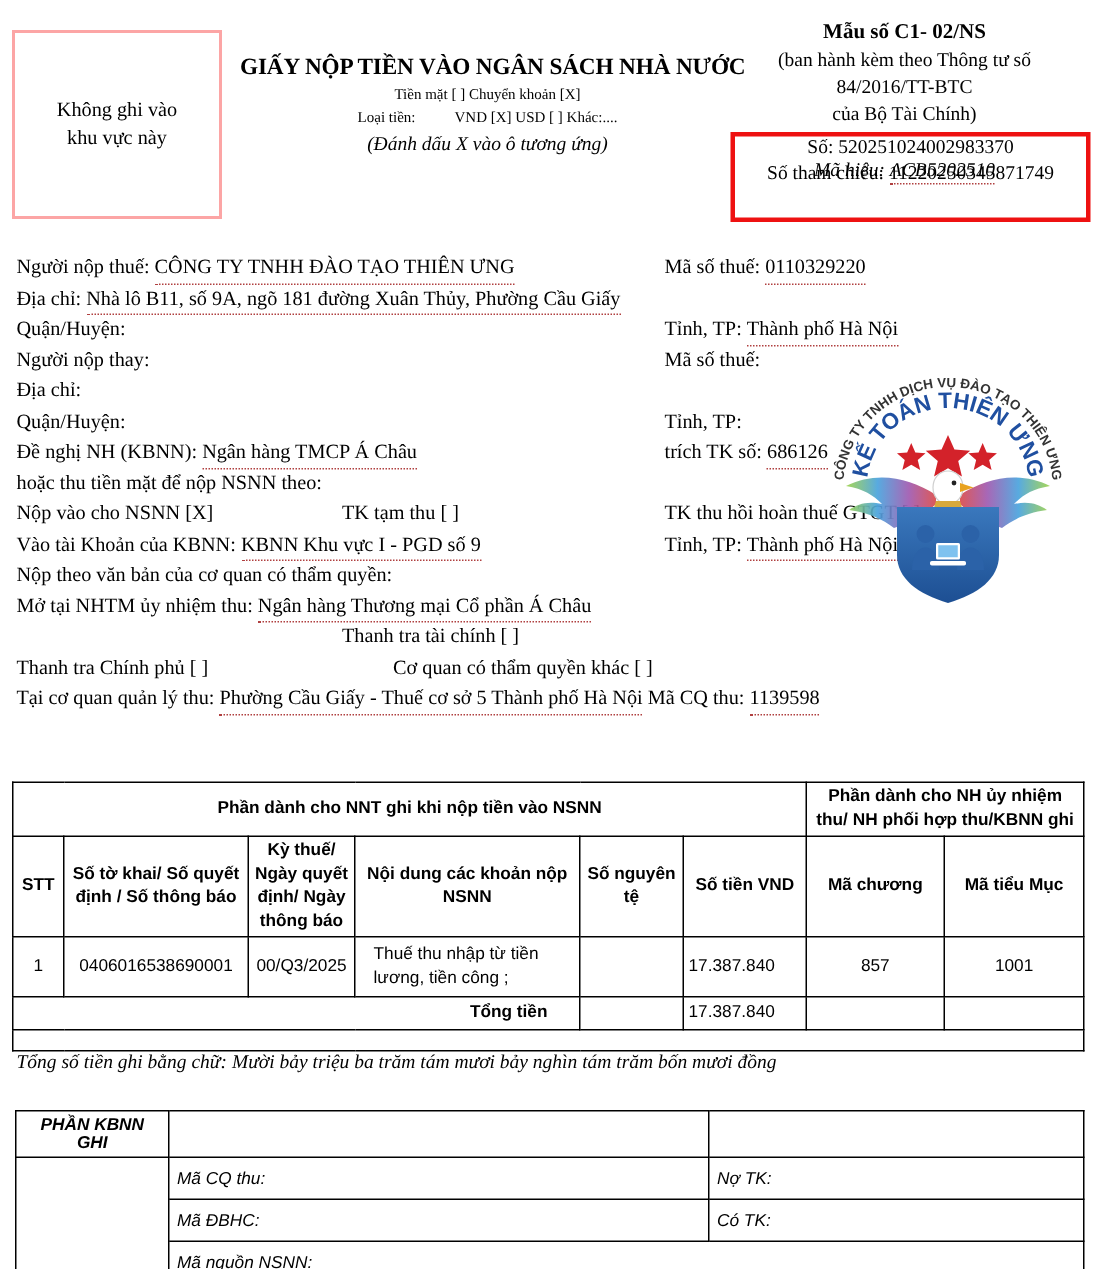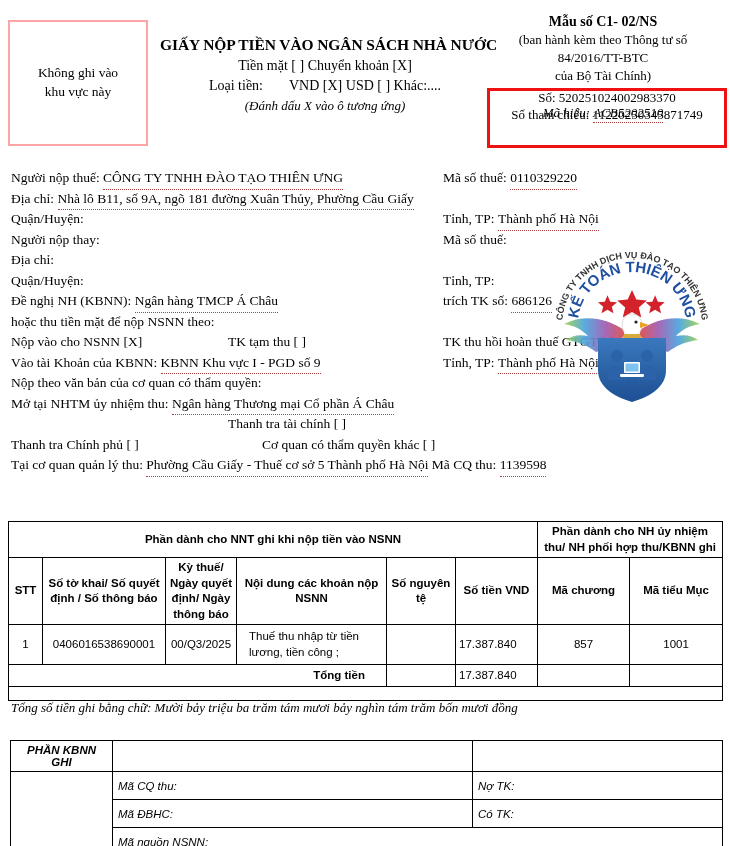--- a/index.html
+++ b/index.html
@@ -48,21 +48,21 @@
     width: 330px;
     text-align: center;
   }
   .doc-title {
     font-weight: bold;
     font-size: 15.5px;
     letter-spacing: -0.1px;
     white-space: nowrap;
   }
   .title-line {
-    font-size: 14px;
+    font-size: 10px;
     margin-top: 4px;
     white-space: nowrap;
   }
   .title-line .pad { display:inline-block; width: 26px; }
   .title-note {
     font-size: 13px;
     font-style: italic;
     margin-top: 4px;
   }
 

